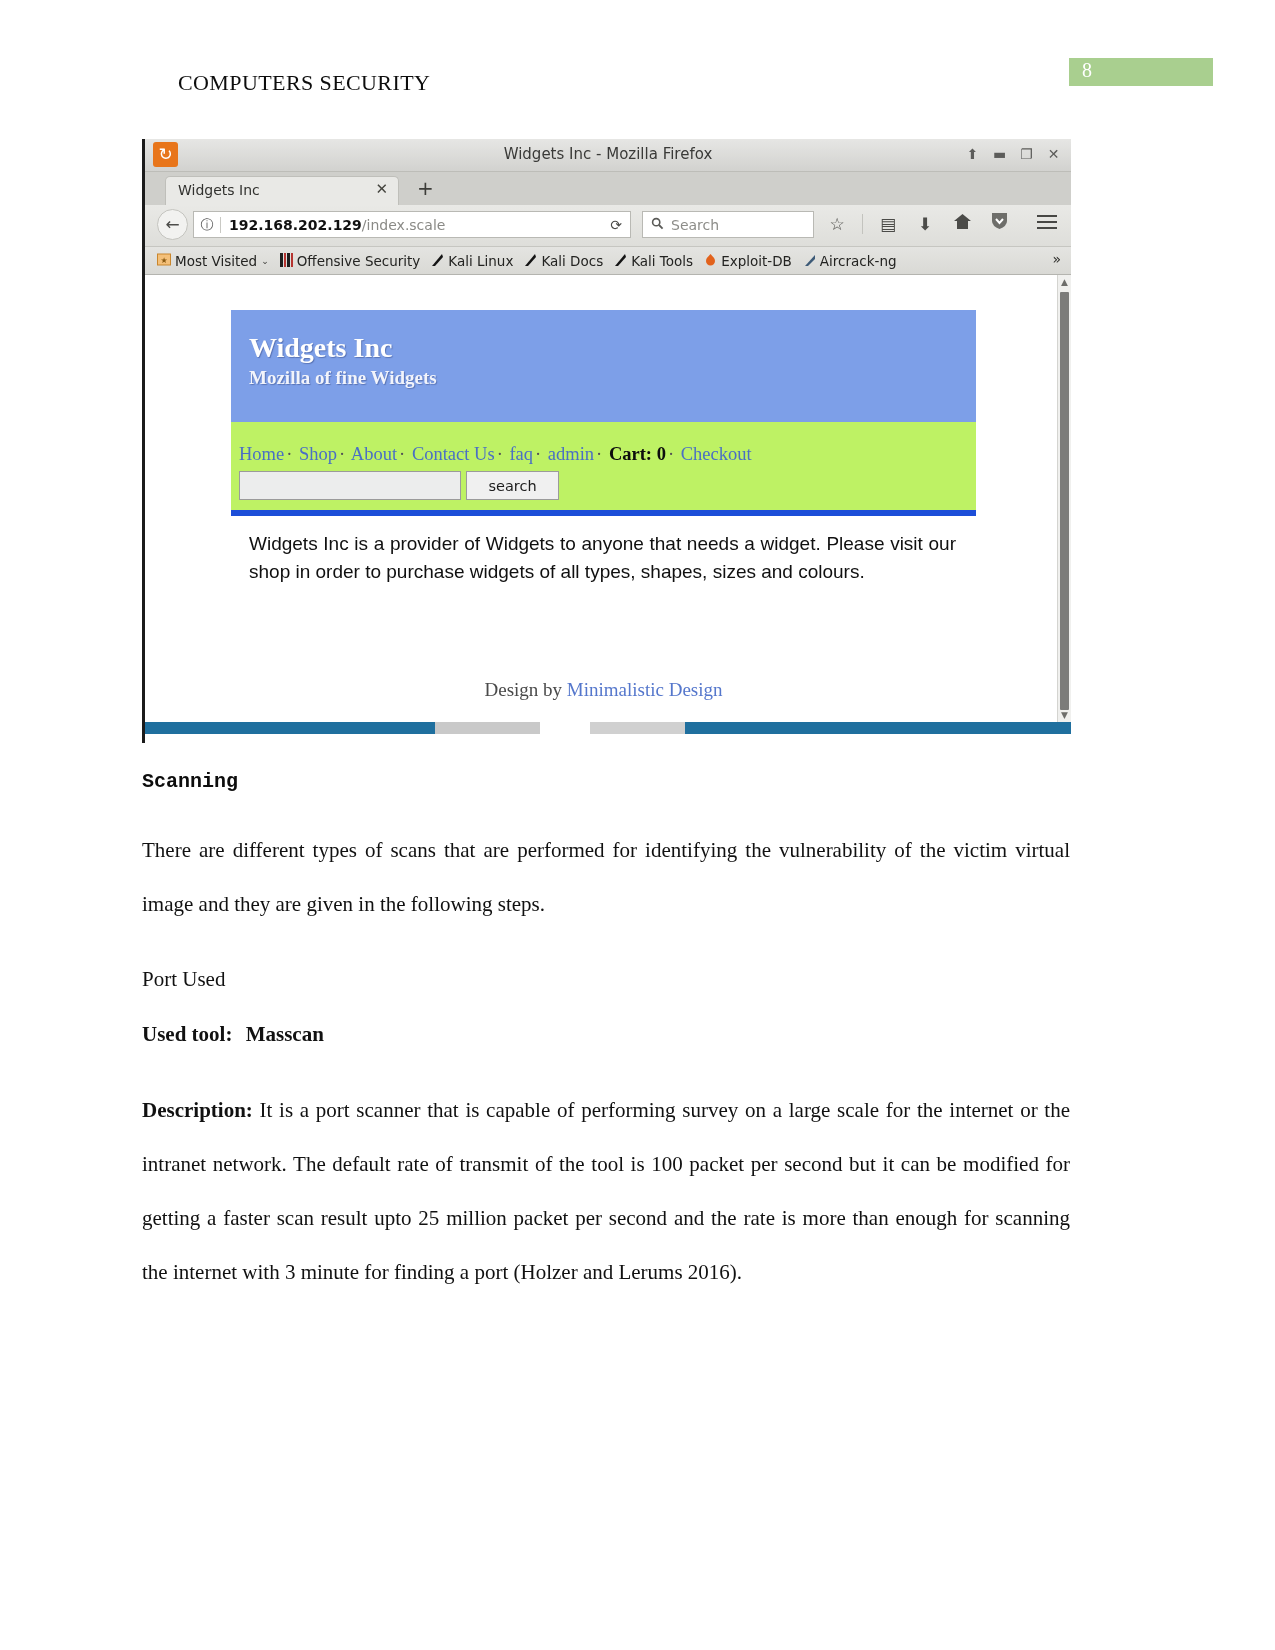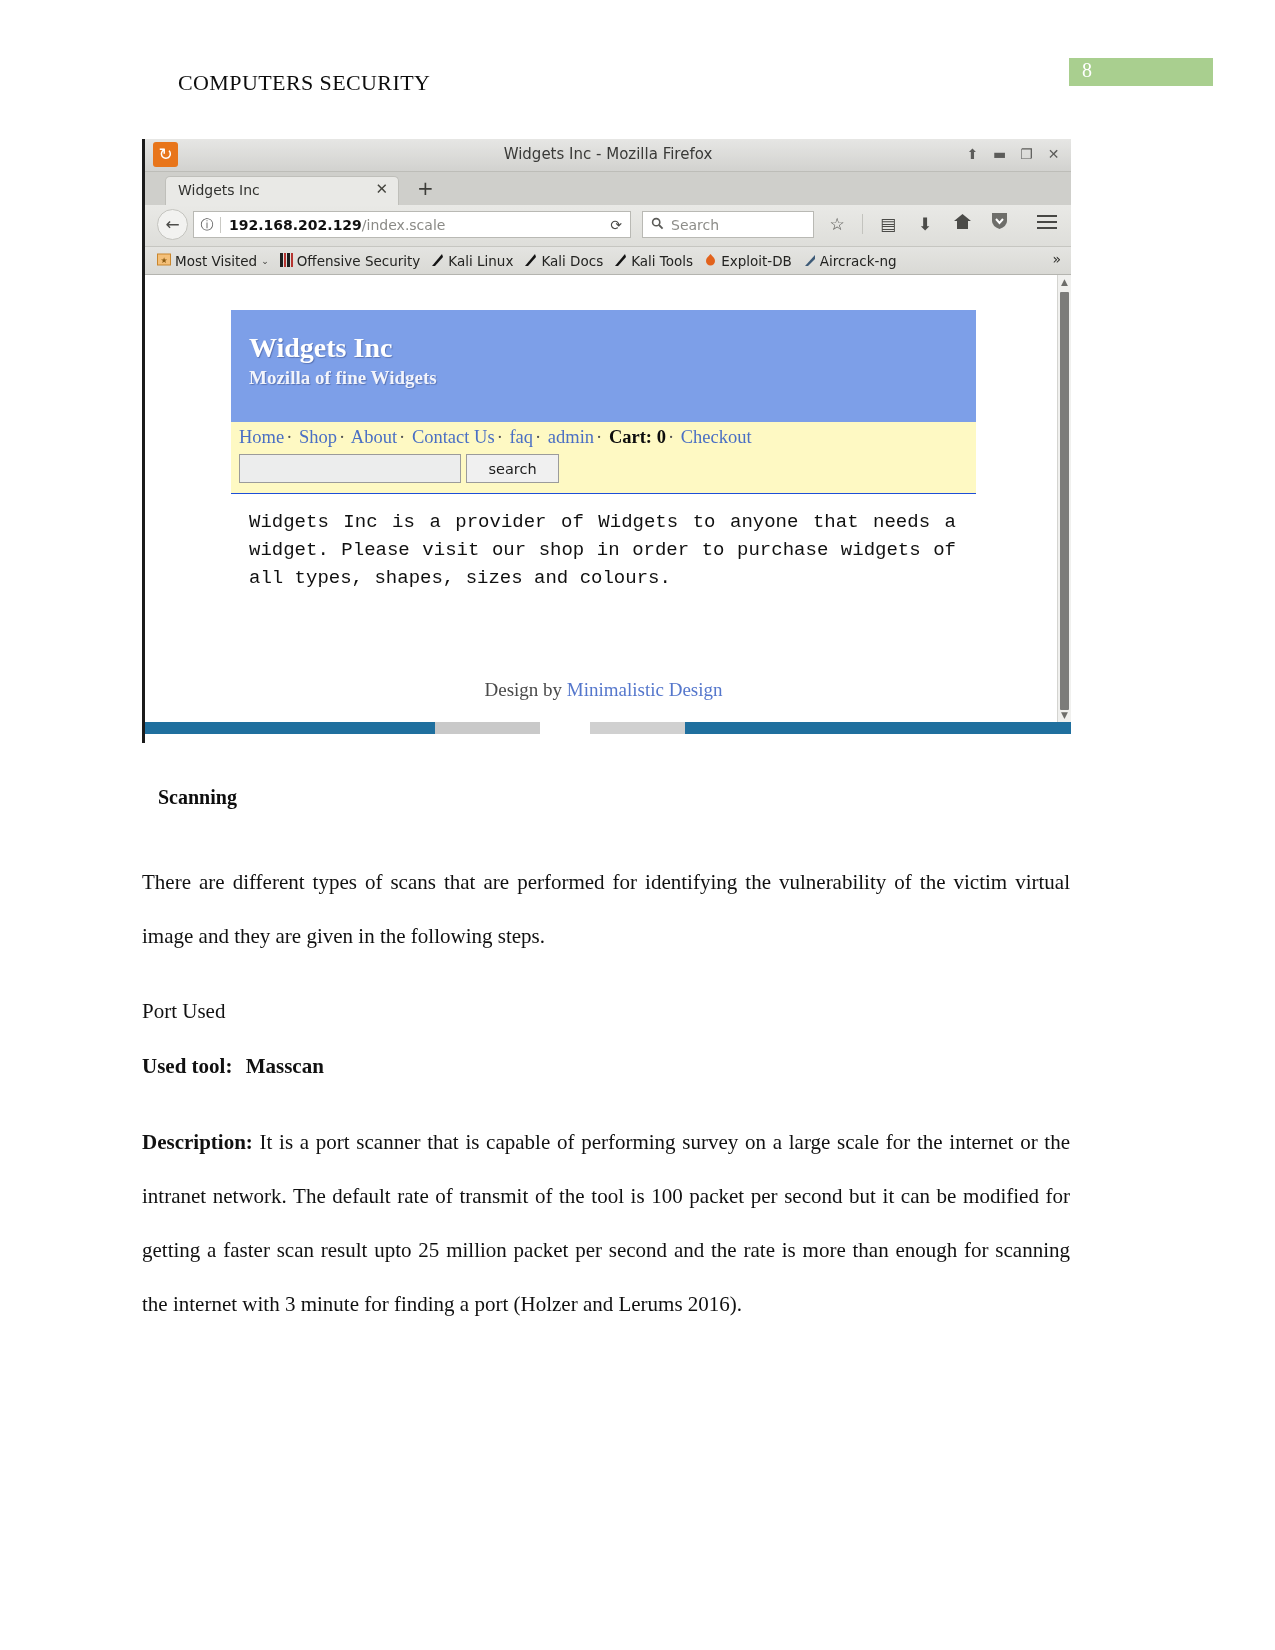--- a/index.html
+++ b/index.html
@@ -344,23 +344,23 @@
     margin: 0;
     position: absolute;
     left: 18px; top: 57px;
     font-size: 19px;
     color: #f2f4fb;
     font-weight: bold;
     font-family: "Liberation Serif", serif;
     text-shadow: 1px 1px 1px rgba(60,80,140,.55);
   }
   .site-navwrap {
-    background: #fef9c3;
-    padding: 5px 0 10px 0;
-    border-bottom: 1px solid #1d4ed8;
+    background: #bef264;
+    padding: 22px 0 10px 0;
+    border-bottom: 6px solid #1d4ed8;
   }
   .site-nav {
     padding-left: 8px;
     font-size: 18.5px;
     color: #111;
     white-space: nowrap;
   }
   .site-nav a {
     color: #4a6fc4;
     text-decoration: none;
@@ -393,21 +393,21 @@
     font-size: 14.5px;
     color: #1d1d1d;
     cursor: pointer;
   }
   .site-body {
     padding: 14px 20px 0 18px;
     font-size: 19px;
     line-height: 28px;
     color: #101010;
     text-align: justify;
-    font-family: Liberation Mono, monospace;
+    font-family: Liberation Sans, sans-serif;
   }
   .site-footer {
     position: absolute;
     left: 86px;
     top: 404px;
     width: 745px;
     text-align: center;
     font-size: 19px;
     color: #4a4a4a;
     font-family: Liberation Serif, serif;
@@ -431,24 +431,24 @@
   .ff-taskbar .tb-e { flex: 1;      background: #1f6f9e; }
 
   
   .doc {
     position: absolute;
     left: 142px;
     top: 770px;
     width: 928px;
   }
   .doc h3 {
-    margin: 16px;
+    margin: 0;
     font-size: 20px;
     font-weight: bold;
-    font-family: Liberation Serif, serif;
+    font-family: Liberation Mono, monospace;
     color: #0d0d0d;
   }
   .doc .para {
     margin: 0;
     font-size: 21px;
     line-height: 54px;
     text-align: justify;
     font-family: "Liberation Serif", serif;
     color: #111111;
   }

